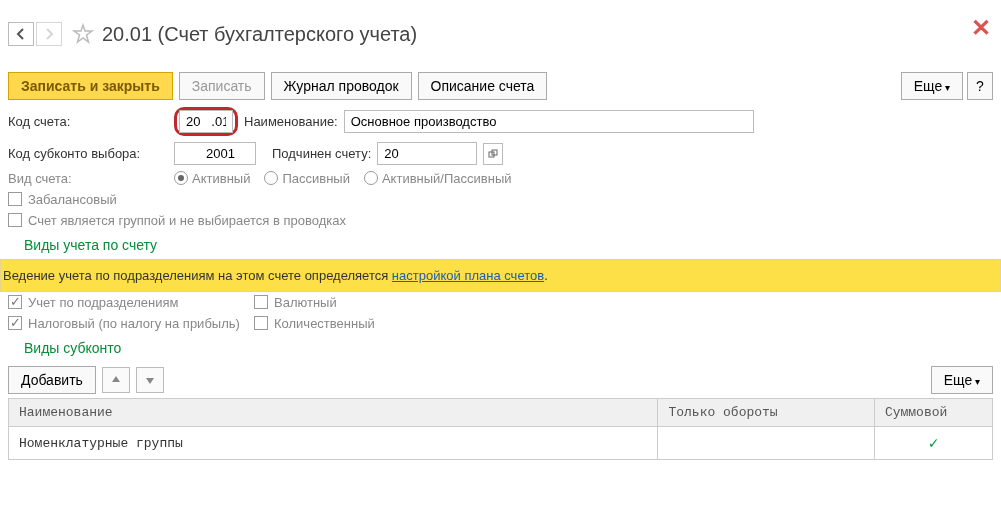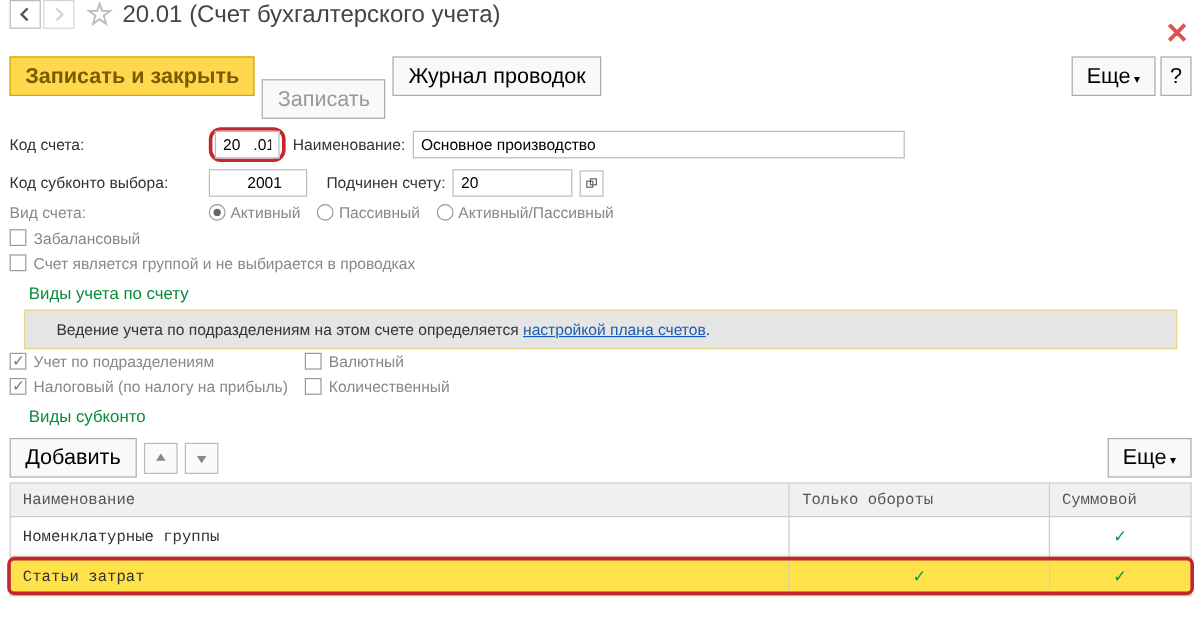--- a/index.html
+++ b/index.html
@@ -7,21 +7,21 @@
     margin: 0;
     font-family: Arial, sans-serif;
     font-size: 13px;
     color: #333;
     background: #fff;
     width: 1001px;
   }
   .header {
     display: flex;
     align-items: center;
-    padding: 0 8px;
+    padding: 22px 8px;
     position: relative;
   }
   .nav-btn {
     width: 26px; height: 24px;
     border: 1px solid #bbb;
     background: #fff;
     display: inline-flex;
     align-items: center;
     justify-content: center;
     cursor: pointer;
@@ -45,30 +45,30 @@
   .toolbar {
     display: flex;
     align-items: center;
     padding: 4px 8px;
     gap: 6px;
   }
   .btn {
     border: 1px solid #aaa;
     background: #f9f9f9;
     padding: 5px 12px;
-    font-size: 18px;
+    font-size: 14px;
     cursor: pointer;
   }
   .btn-primary {
     background: #ffd84e;
     border-color: #d4a400;
     font-weight: bold;
     color: #7a5b00;
   }
-  .btn-disabled { color: #999; margin-top: 38px; }
+  .btn-disabled { color: #999; }
   .toolbar-right { margin-left: auto; display:flex; gap:4px;}
   .more-btn::after { content: " ▾"; font-size: 10px; }
   .help-btn { width: 26px; text-align: center; padding:5px 0;}
   .form-row {
     display: flex;
     align-items: center;
     padding: 3px 8px;
     gap: 6px;
   }
   .lbl { color: #333; }
@@ -100,24 +100,24 @@
   }
   .chk.checked::after{
     content:"✓"; position:absolute; top:-2px; left:1px; font-size:13px; color:#777;
   }
   .section-title {
     color: #088b3a;
     padding: 6px 24px;
     font-size: 14px;
   }
   .note-bar {
-    background: #e5e5e5;
+    background: #fde047;
     border: 1px solid #e7d58b;
-    margin: 0 20px;
-    padding: 8px 26px;
+    margin: 0 0;
+    padding: 8px 2px;
   }
   .note-bar a { color: #1a5fb4; text-decoration: underline; cursor:pointer;}
   .sub-toolbar {
     display:flex; align-items:center; gap:6px; padding:4px 8px;justify-content:flex-end;
   }
   .icon-btn {
     width:28px; height:26px; border:1px solid #bbb; background:#fafafa;
     display:inline-flex; align-items:center; justify-content:center; cursor:pointer;
   }
   .table-wrap { padding: 0 8px; font-family: Liberation Mono, monospace; }
@@ -172,20 +172,21 @@
       </svg>
   </span>
   <span class="title">20.01 (Счет бухгалтерского учета)</span>
   <span class="close-x">✕</span>
 </div>
 
 <div class="toolbar">
   <button class="btn btn-primary">Записать и закрыть</button>
   <button class="btn btn-disabled">Записать</button>
   <button class="btn">Журнал проводок</button>
+  <button class="btn">Описание счета</button>
   <div class="toolbar-right">
     <button class="btn more-btn">Еще</button>
     <button class="btn help-btn">?</button>
   </div>
 </div>
 
 <div class="form-row">
   <span class="lbl" style="width:160px">Код счета:</span>
   <span class="red-ring">
     <input class="input" style="width: 54px;" value="20   .01.">
@@ -265,21 +266,16 @@
         <th style="width:22%">Только обороты</th>
         <th style="width:12%">Суммовой</th>
       </tr>
     </thead>
     <tbody>
       <tr class="row-sel">
         <td>Номенклатурные группы</td>
         <td class="center"></td>
         <td class="center"><span class="check-green">✓</span></td>
       </tr>
-      <tr class="row-hl">
-        <td>Статьи затрат</td>
-        <td class="center"><span class="check-green">✓</span></td>
-        <td class="center"><span class="check-green">✓</span></td>
-      </tr>
     </tbody>
   </table>
   <div class="red-box" style="top:62px"></div>
 </div>
 
 </body></html>

